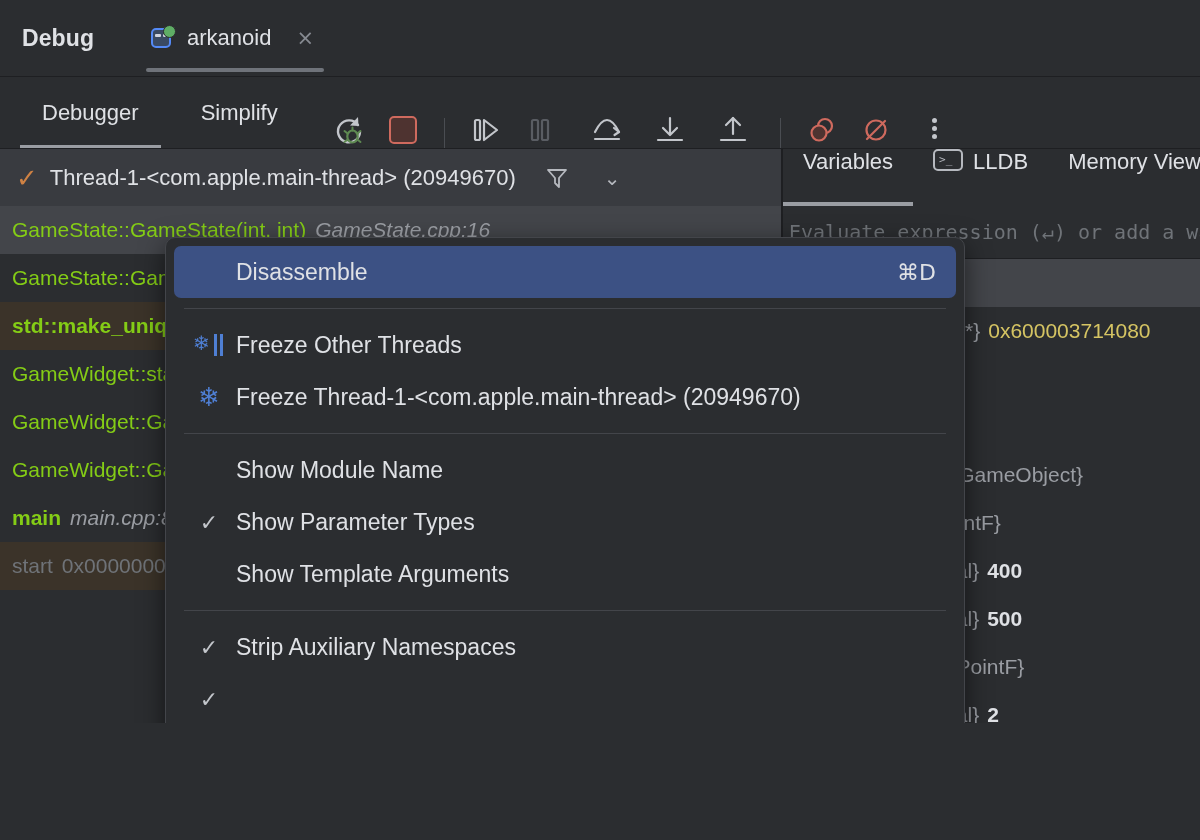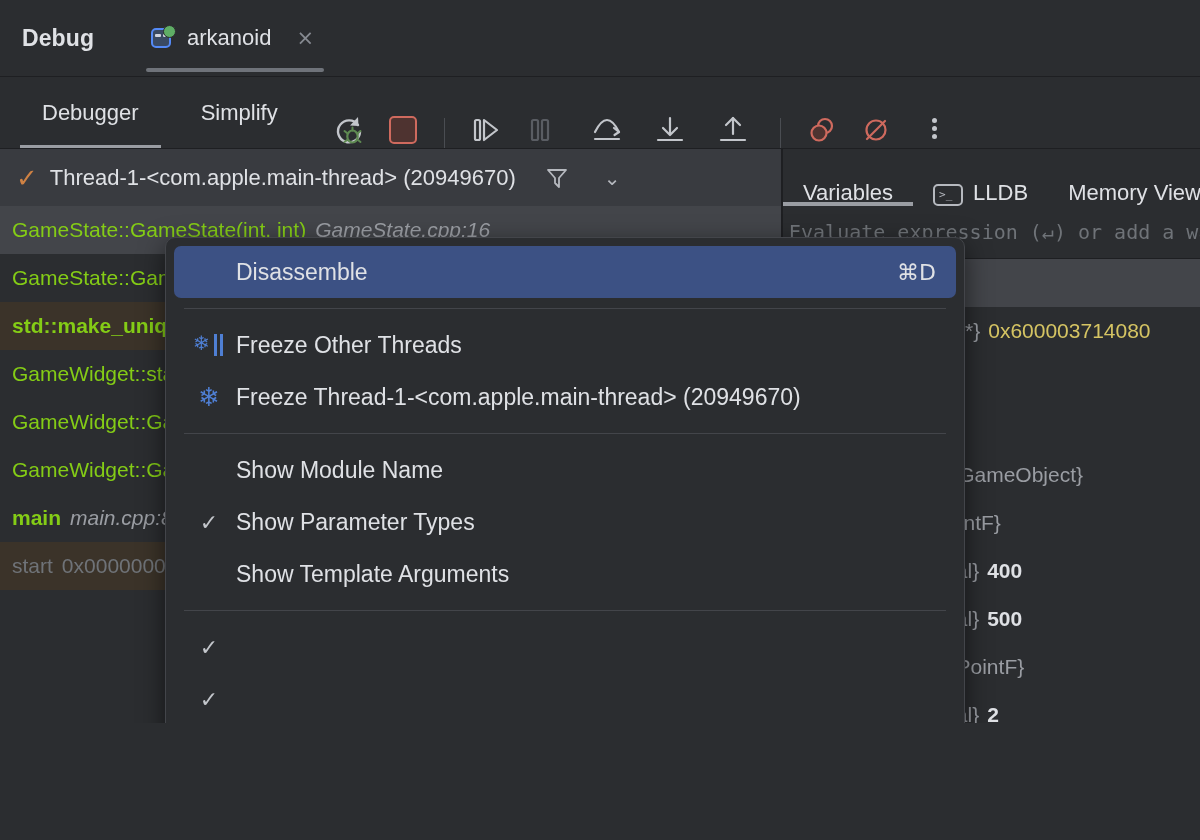--- a/index.html
+++ b/index.html
@@ -82,21 +82,21 @@
 
   .vsplit{position:absolute;left:781px;top:149px;width:2px;height:691px;background:#1e1f22;}
 
   
   .rtabs{
     position:absolute;left:783px;top:149px;width:417px;height:57px;
     background:#2b2d30;display:flex;align-items:center;
     border-bottom:1px solid #1e1f22;
   }
   .rtab{
-    position:relative;height:57px;display:flex;align-items:flex-end;gap:10px;
+    position:relative;height:57px;display:flex;align-items:flex-start;gap:10px;
     padding:0 20px;font-size:22px;color:#dfe1e5;white-space:nowrap;
   }
   .rtab.active::after{content:"";position:absolute;left:0;right:0;bottom:0;height:4px;background:#9a9da3;}
   .lldb-ic{
     width:30px;height:22px;border:2px solid #b6b9bf;border-radius:5px;
     box-sizing:border-box;position:relative;flex:none;
   }
   .lldb-ic .g{
     position:absolute;left:4px;top:3px;font-size:11px;line-height:12px;color:#b6b9bf;
     font-family:"DejaVu Sans Mono",monospace;
@@ -509,20 +509,21 @@
 
     <div class="mi">
       <span class="mcheck"></span>
       <span class="mtext">Show Template Arguments</span>
     </div>
 
     <div class="msep"></div>
 
     <div class="mi">
       <span class="mcheck">✓</span>
+      <span class="mtext">Strip Auxiliary Namespaces</span>
     </div>
 
     <div class="mi">
       <span class="mcheck">✓</span>
     </div>
 
   </div>
 
 </div>
 

